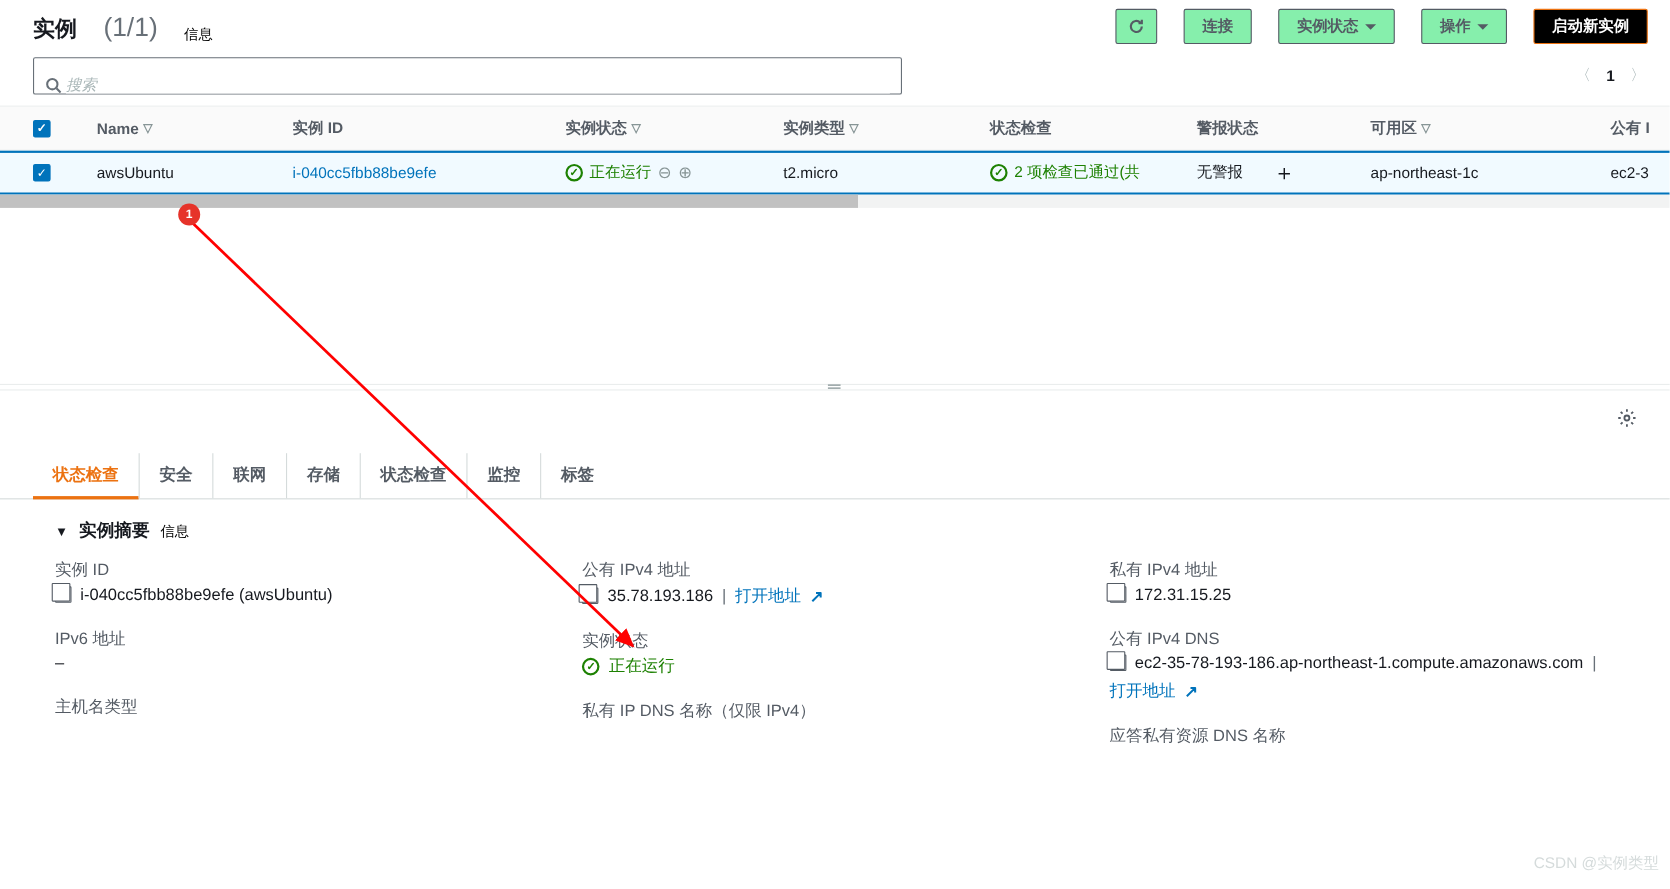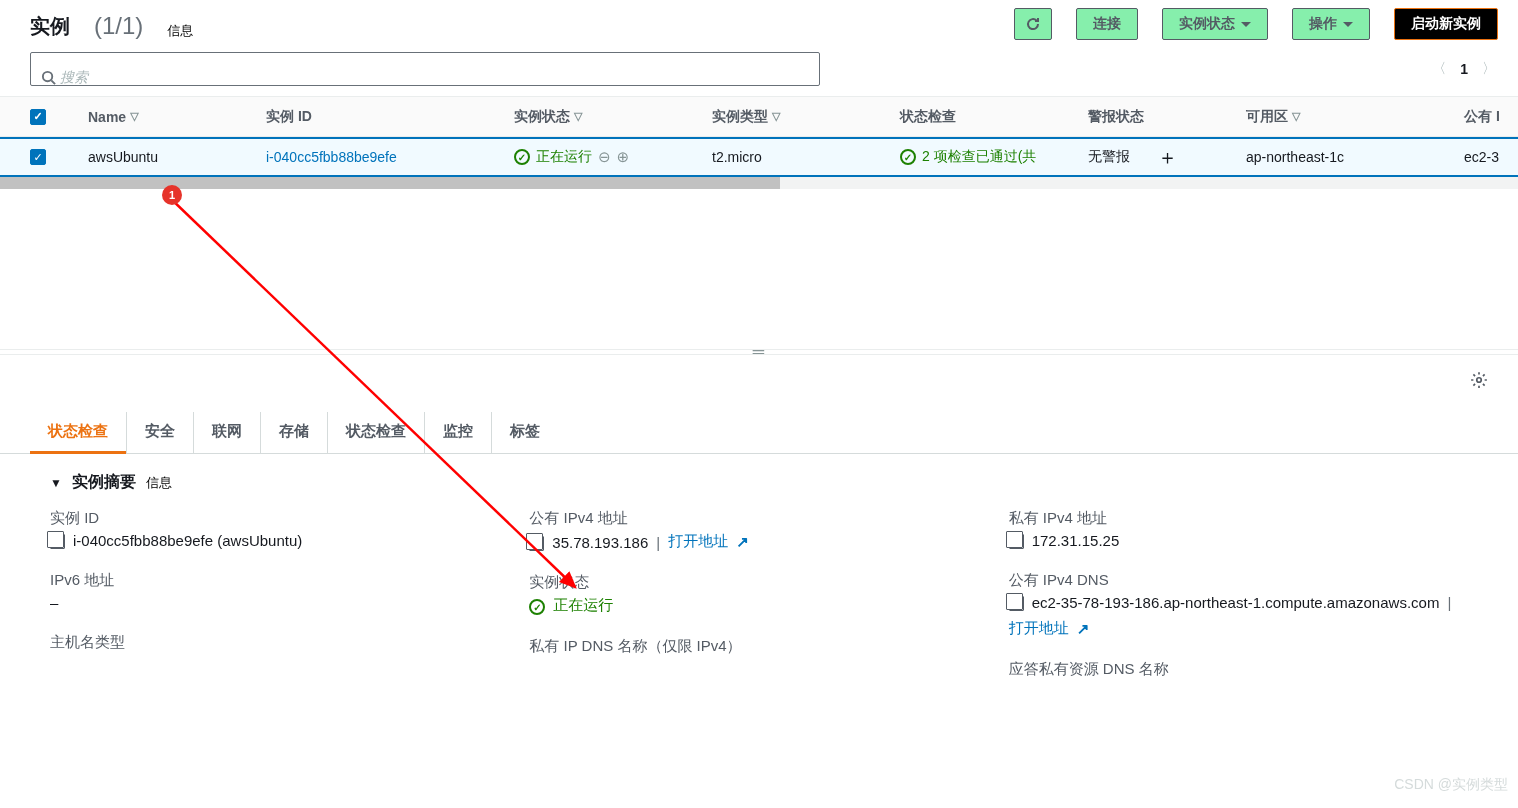--- a/index.html
+++ b/index.html
@@ -56,21 +56,21 @@
 .tab{padding:10px 18px;color:#545b64;font-weight:700;cursor:pointer;border-left:1px solid #d5dbdb;font-size:15px}
 .tab:first-child{border-left:none}
 .tab.active{color:#ec7211;border-bottom:3px solid #ec7211;margin-bottom:-1px}
 .summary-hdr{padding:18px 50px 6px;display:flex;align-items:center;gap:10px}
 .summary-hdr .tri{font-size:12px}
 .summary-hdr .lbl{font-weight:700;font-size:16px}
 .grid3{display:flex;padding:10px 50px 30px;gap:20px}
 .col3{flex:1}
 .field{margin-bottom:22px}
 .field-label{color:#545b64;font-size:15px;margin-bottom:4px}
-.field-value{display:flex;align-items:flex-end;gap:8px;font-size:15px;color:#16191f}
+.field-value{display:flex;align-items:center;gap:8px;font-size:15px;color:#16191f}
 .copy-icon{width:15px;height:15px;border:1.5px solid #545b64;border-radius:1px;position:relative;flex:none}
 .copy-icon::before{content:"";position:absolute;width:15px;height:15px;border:1.5px solid #545b64;border-radius:1px;left:-4px;top:-4px;background:#fff}
 .ext-icon{color:#0073bb;font-weight:700}
 .watermark{position:absolute;right:10px;bottom:14px;color:#d5dbdb;font-size:14px;font-family:Arial}
 .badge{position:absolute;width:20px;height:20px;background:#e6332a;border-radius:50%;color:#fff;font-size:11px;font-weight:700;display:flex;align-items:center;justify-content:center;left:162px;top:185px;z-index:5}
 svg.arrow{position:absolute;left:160px;top:192px;z-index:4;pointer-events:none}
 .plus{font-size:20px;font-weight:400;color:#16191f;cursor:pointer}
 .sep{color:#687078}
 </style>
 </head>

